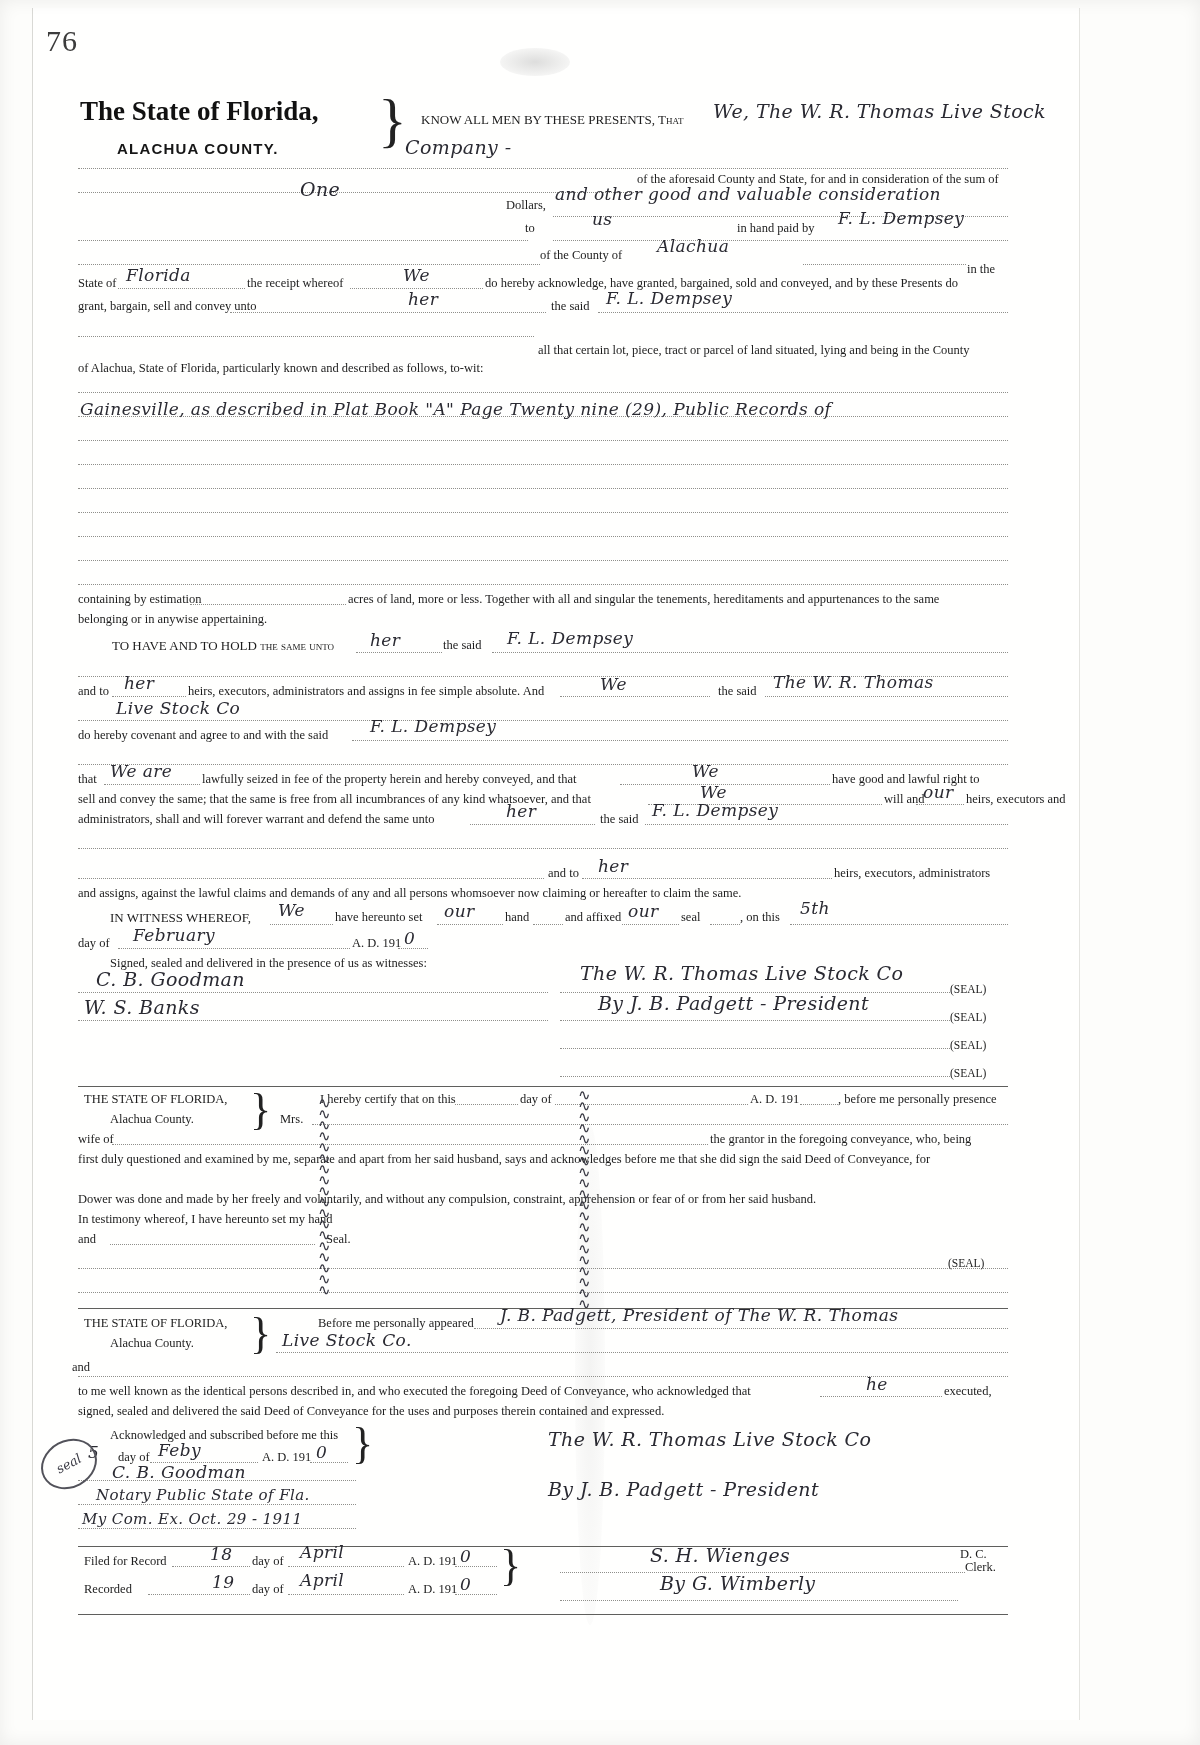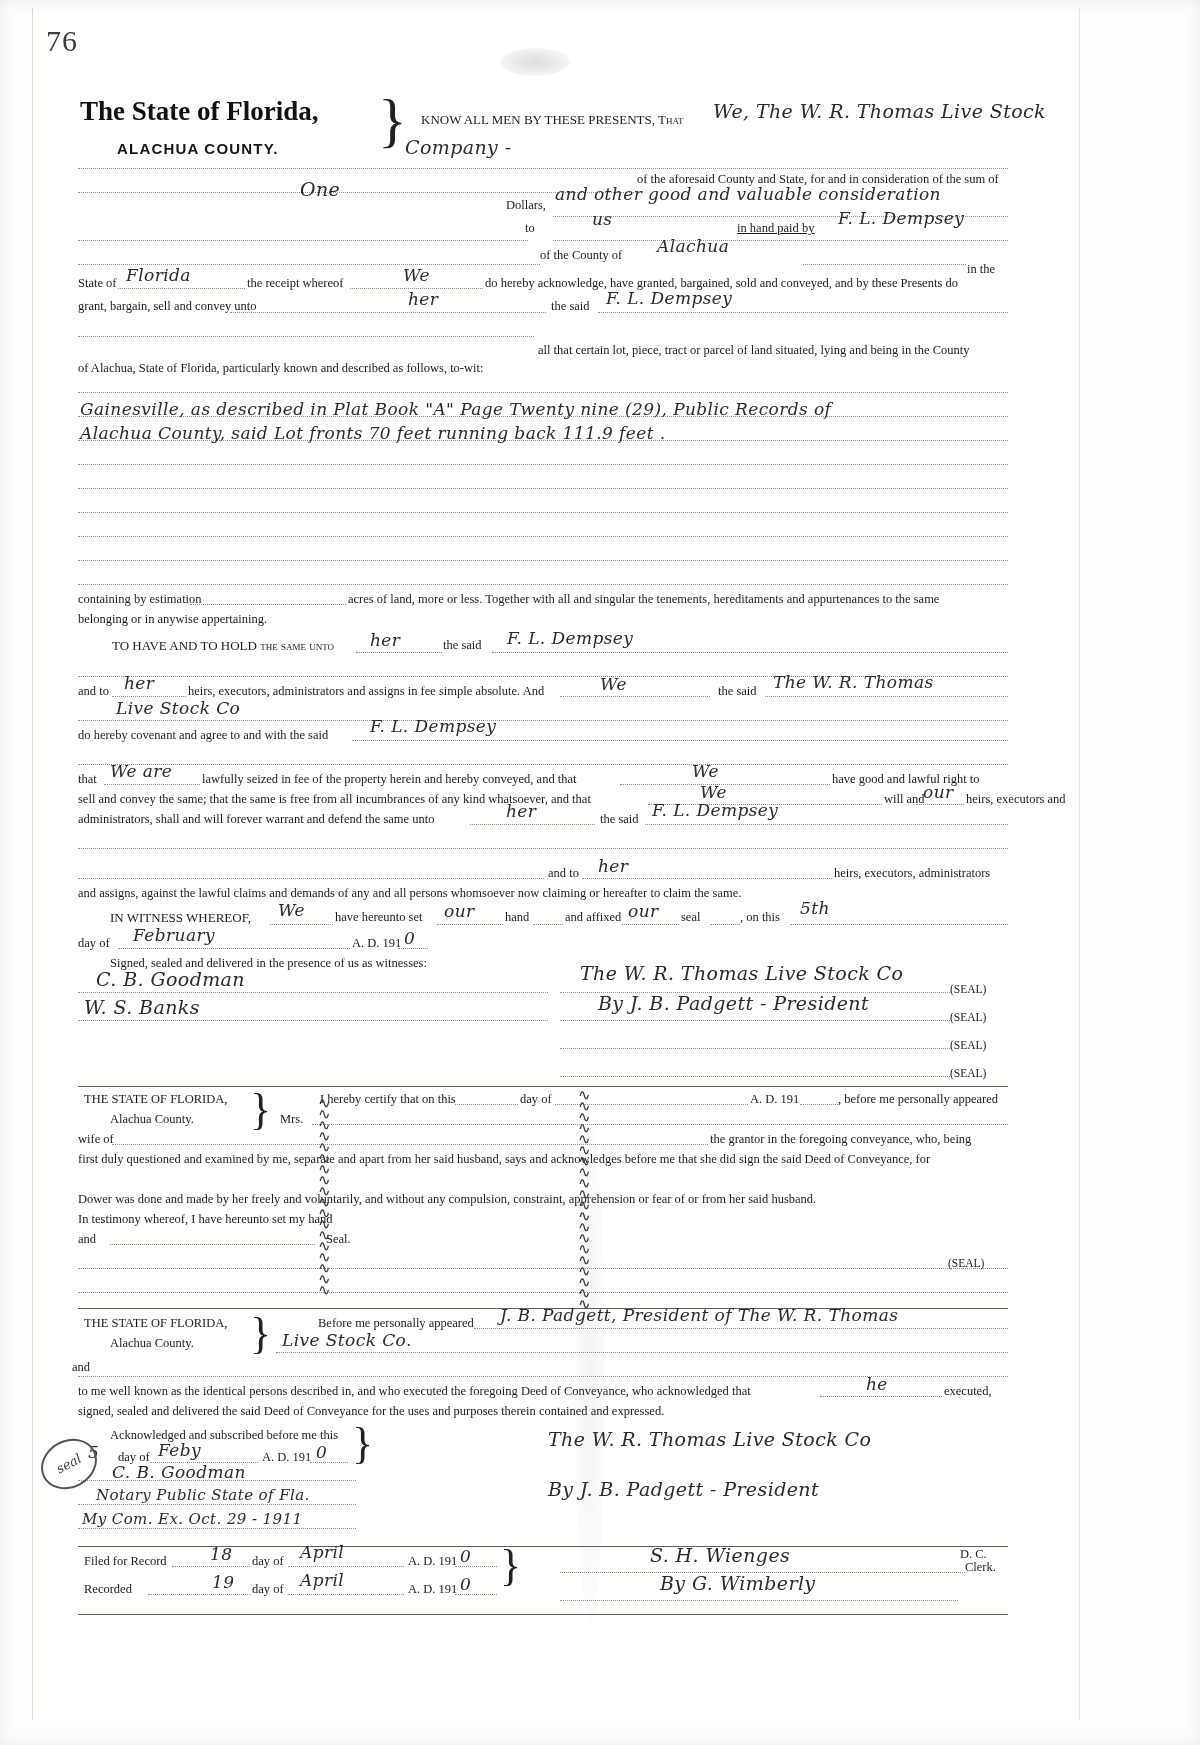--- a/index.html
+++ b/index.html
@@ -163,21 +163,21 @@
   <div class="rule" style="left:78px;top:192px;width:556px;"></div>
 
   <div class="hand big" style="left:300px;top:178px;">One</div>
 
   <div class="blk" style="left:506px;top:198px;">Dollars,</div>
   <div class="hand mid" style="left:555px;top:184px;">and other good and valuable consideration</div>
   <div class="rule" style="left:553px;top:216px;width:455px;"></div>
 
   <div class="blk" style="left:525px;top:221px;">to</div>
   <div class="hand mid" style="left:592px;top:209px;">us</div>
-  <div class="blk" style="left:737px;top:221px;text-decoration:underline;">in hand paid by</div>
+  <div class="blk" style="left:737px;top:221px;">in hand paid by</div>
   <div class="hand mid" style="left:838px;top:208px;">F. L. Dempsey</div>
   <div class="rule" style="left:78px;top:240px;width:450px;"></div>
   <div class="rule" style="left:553px;top:240px;width:455px;"></div>
 
   <div class="blk" style="left:540px;top:248px;">of the County of</div>
   <div class="hand mid" style="left:657px;top:236px;">Alachua</div>
   <div class="blk" style="left:967px;top:262px;">in the</div>
   <div class="rule" style="left:78px;top:264px;width:462px;"></div>
   <div class="rule" style="left:803px;top:264px;width:163px;"></div>
 
@@ -204,21 +204,20 @@
   <div class="rule" style="left:78px;top:416px;width:930px;"></div>
   <div class="rule" style="left:78px;top:440px;width:930px;"></div>
   <div class="rule" style="left:78px;top:464px;width:930px;"></div>
   <div class="rule" style="left:78px;top:488px;width:930px;"></div>
   <div class="rule" style="left:78px;top:512px;width:930px;"></div>
   <div class="rule" style="left:78px;top:536px;width:930px;"></div>
   <div class="rule" style="left:78px;top:560px;width:930px;"></div>
   <div class="rule" style="left:78px;top:584px;width:930px;"></div>
 
   <div class="hand mid" style="left:80px;top:399px;">Gainesville, as described in Plat Book "A" Page Twenty nine (29), Public Records of</div>
-  <div class="hand mid" style="left:80px;top:423px;">Alachua County, said Lot fronts 70 feet running back 111.9 feet .</div>
 
   <div class="blk" style="left:78px;top:592px;">containing by estimation</div>
   <div class="rule" style="left:190px;top:604px;width:156px;"></div>
   <div class="blk" style="left:348px;top:592px;">acres of land, more or less.   Together with all and singular the tenements, hereditaments and appurtenances to the same</div>
   <div class="blk" style="left:78px;top:612px;">belonging or in anywise appertaining.</div>
 
   <div class="blk" style="left:112px;top:638px;font-variant:small-caps;font-size:13px;">TO HAVE AND TO HOLD the same unto</div>
   <div class="hand mid" style="left:370px;top:630px;">her</div>
   <div class="rule" style="left:356px;top:652px;width:86px;"></div>
   <div class="blk" style="left:443px;top:638px;">the said</div>
@@ -323,21 +322,21 @@
   <div class="blk" style="left:84px;top:1092px;">THE STATE OF FLORIDA,</div>
   <div class="blk" style="left:110px;top:1112px;">Alachua County.</div>
   <div class="brace" style="left:250px;top:1090px;">}</div>
 
   <div class="blk" style="left:320px;top:1092px;">I hereby certify that on this</div>
   <div class="rule" style="left:455px;top:1104px;width:63px;"></div>
   <div class="blk" style="left:520px;top:1092px;">day of</div>
   <div class="rule" style="left:555px;top:1104px;width:193px;"></div>
   <div class="blk" style="left:750px;top:1092px;">A. D. 191</div>
   <div class="rule" style="left:800px;top:1104px;width:38px;"></div>
-  <div class="blk" style="left:838px;top:1092px;">, before me personally appeared</div>
+  <div class="blk" style="left:838px;top:1092px;">, before me personally presence</div>
 
   <div class="blk" style="left:280px;top:1112px;">Mrs.</div>
   <div class="rule" style="left:312px;top:1124px;width:696px;"></div>
 
   <div class="blk" style="left:78px;top:1132px;">wife of</div>
   <div class="rule" style="left:112px;top:1144px;width:596px;"></div>
   <div class="blk" style="left:710px;top:1132px;">the grantor in the foregoing conveyance, who, being</div>
 
   <div class="blk" style="left:78px;top:1152px;">first duly questioned and examined by me, separate and apart from her said husband, says and acknowledges before me that she did sign the said Deed of Conveyance, for</div>
   <div class="blk" style="left:78px;top:1192px;">Dower was done and made by her freely and voluntarily, and without any compulsion, constraint, apprehension or fear of or from her said husband.</div>

